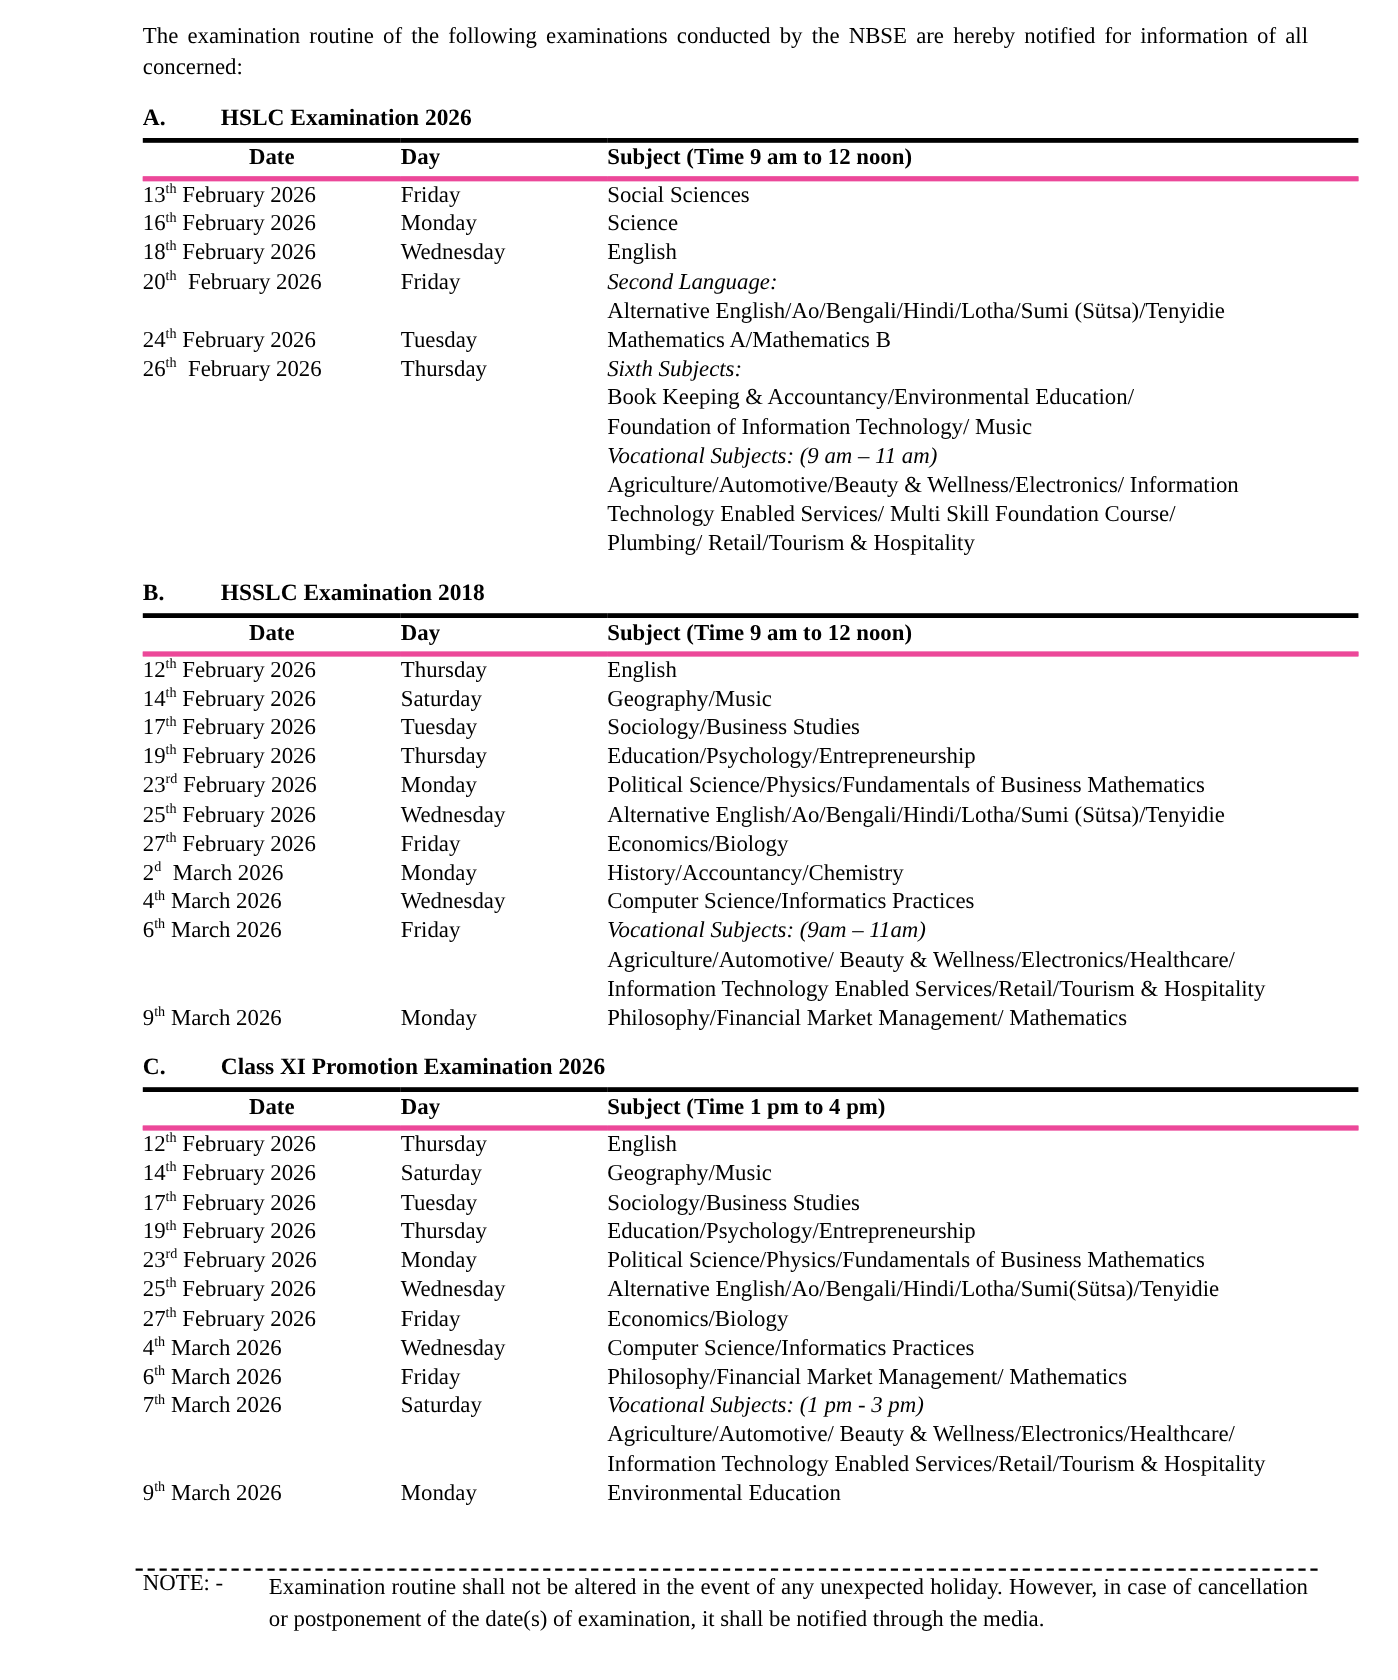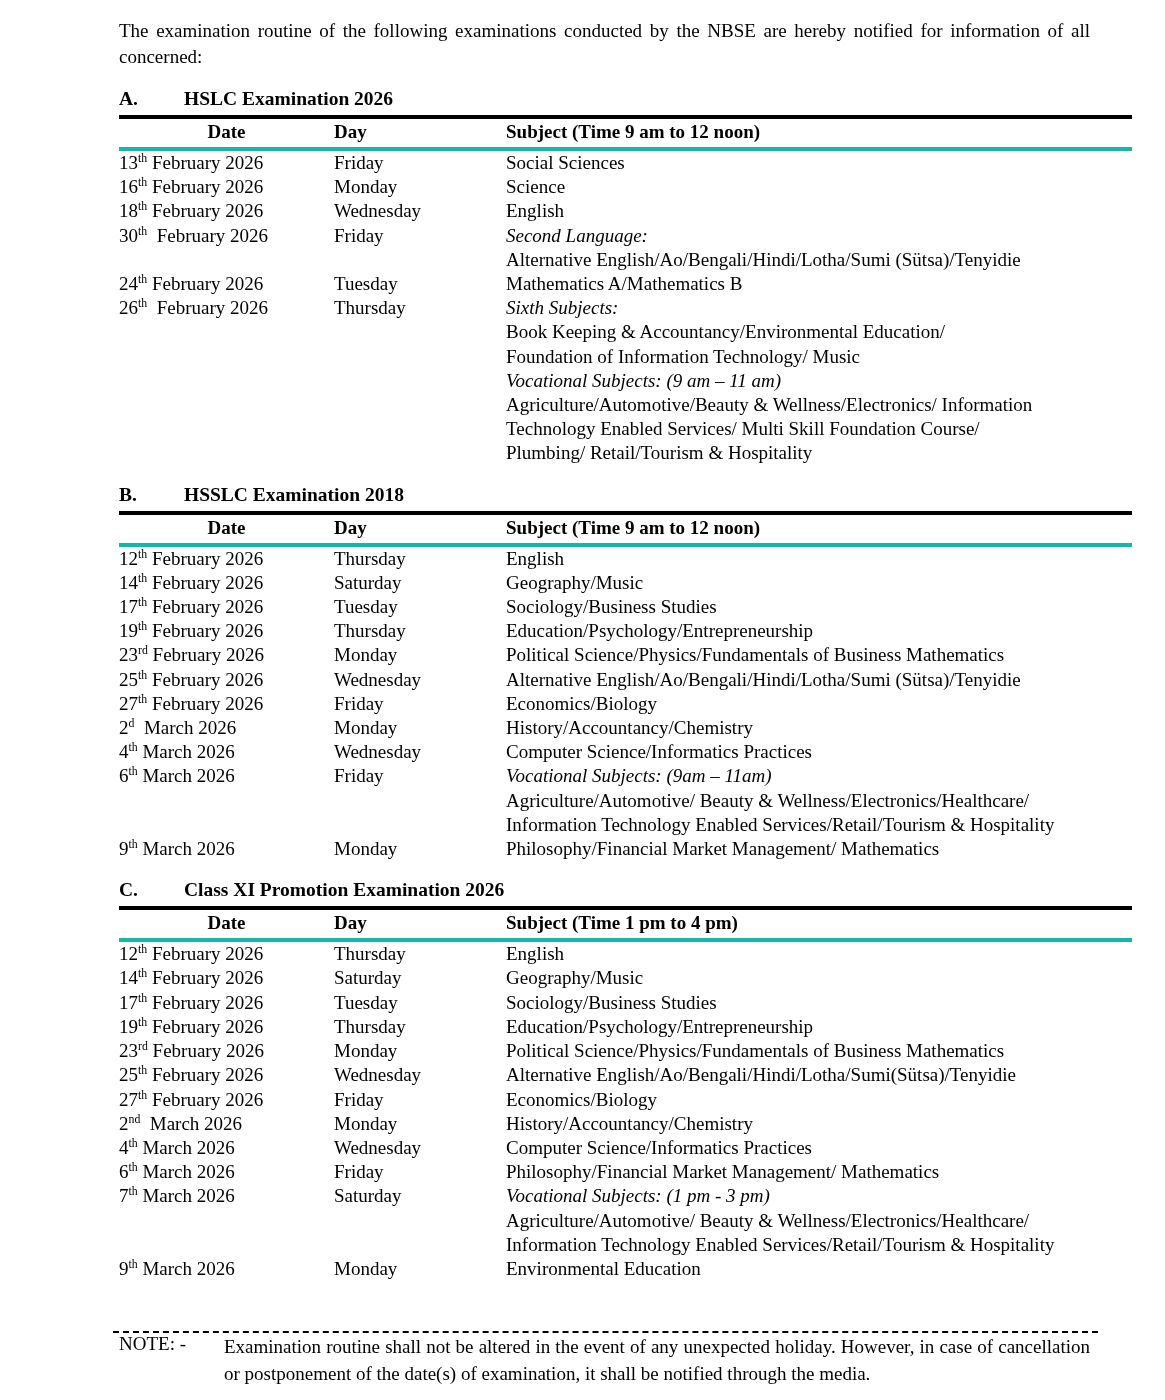--- a/index.html
+++ b/index.html
@@ -3,21 +3,21 @@
 <meta charset="utf-8">
 <style>
   html,body{margin:0;padding:0;background:#fff;}
   body{width:1165px;height:1400px;overflow:hidden;color:#000;
        font-family:"Liberation Serif", serif;font-size:19px;}
   .page{padding:18px 75px 0 119px;}
   .intro{text-align:justify;line-height:26px;margin:0;}
   .section-heading{display:flex;font-weight:bold;font-size:19.5px;margin:18px 0 5px 0;}
   .sec-label{width:65px;flex:0 0 65px;}
   table.exam{border-collapse:collapse;width:1013px;border-top:4px solid #000;table-layout:fixed;}
-  table.exam thead td{font-weight:bold;border-bottom:4px solid #14b8a6;padding:2px 0 4px 0;line-height:22px;}
+  table.exam thead td{font-weight:bold;border-bottom:4px solid #ec4899;padding:2px 0 4px 0;line-height:22px;}
   .h-date{text-align:center;}
   .h-day{padding-left:13px;}
   table.exam tbody td{vertical-align:top;line-height:24.2px;padding:0;}
   td.c-date{padding-left:10px;}
   td.c-day{padding-left:13px;margin-left:44px;}
   sup{font-size:0.62em;vertical-align:super;line-height:0;text-align:right;}
   .it{font-style:italic;}
   .note-wrap{margin-top:50px;}
   .note-rule{border-top:2.5px dashed #000;margin:0 -8px 0 -6px;}
   .note-row{display:flex;}
@@ -64,21 +64,21 @@
           </td>
         </tr>
         <tr>
           <td class="c-date"><span>18</span><sup>th</sup> February 2026</td>
           <td class="c-day">Wednesday</td>
           <td>
             <div>English</div>
           </td>
         </tr>
         <tr>
-          <td class="c-date"><span>30</span><sup>th</sup>&nbsp; February 2026</td>
+          <td class="c-date"><span>20</span><sup>th</sup>&nbsp; February 2026</td>
           <td class="c-day">Friday</td>
           <td>
             <div class="it">Second Language:</div>
             <div>Alternative English/Ao/Bengali/Hindi/Lotha/Sumi (Sütsa)/Tenyidie</div>
           </td>
         </tr>
         <tr>
           <td class="c-date"><span>24</span><sup>th</sup> February 2026</td>
           <td class="c-day">Tuesday</td>
           <td>
@@ -262,27 +262,20 @@
           </td>
         </tr>
         <tr>
           <td class="c-date"><span>27</span><sup>th</sup> February 2026</td>
           <td class="c-day">Friday</td>
           <td>
             <div>Economics/Biology</div>
           </td>
         </tr>
         <tr>
-          <td class="c-date"><span>2</span><sup>nd</sup>&nbsp; March 2026</td>
-          <td class="c-day">Monday</td>
-          <td>
-            <div>History/Accountancy/Chemistry</div>
-          </td>
-        </tr>
-        <tr>
           <td class="c-date"><span>4</span><sup>th</sup> March 2026</td>
           <td class="c-day">Wednesday</td>
           <td>
             <div>Computer Science/Informatics Practices</div>
           </td>
         </tr>
         <tr>
           <td class="c-date"><span>6</span><sup>th</sup> March 2026</td>
           <td class="c-day">Friday</td>
           <td>

